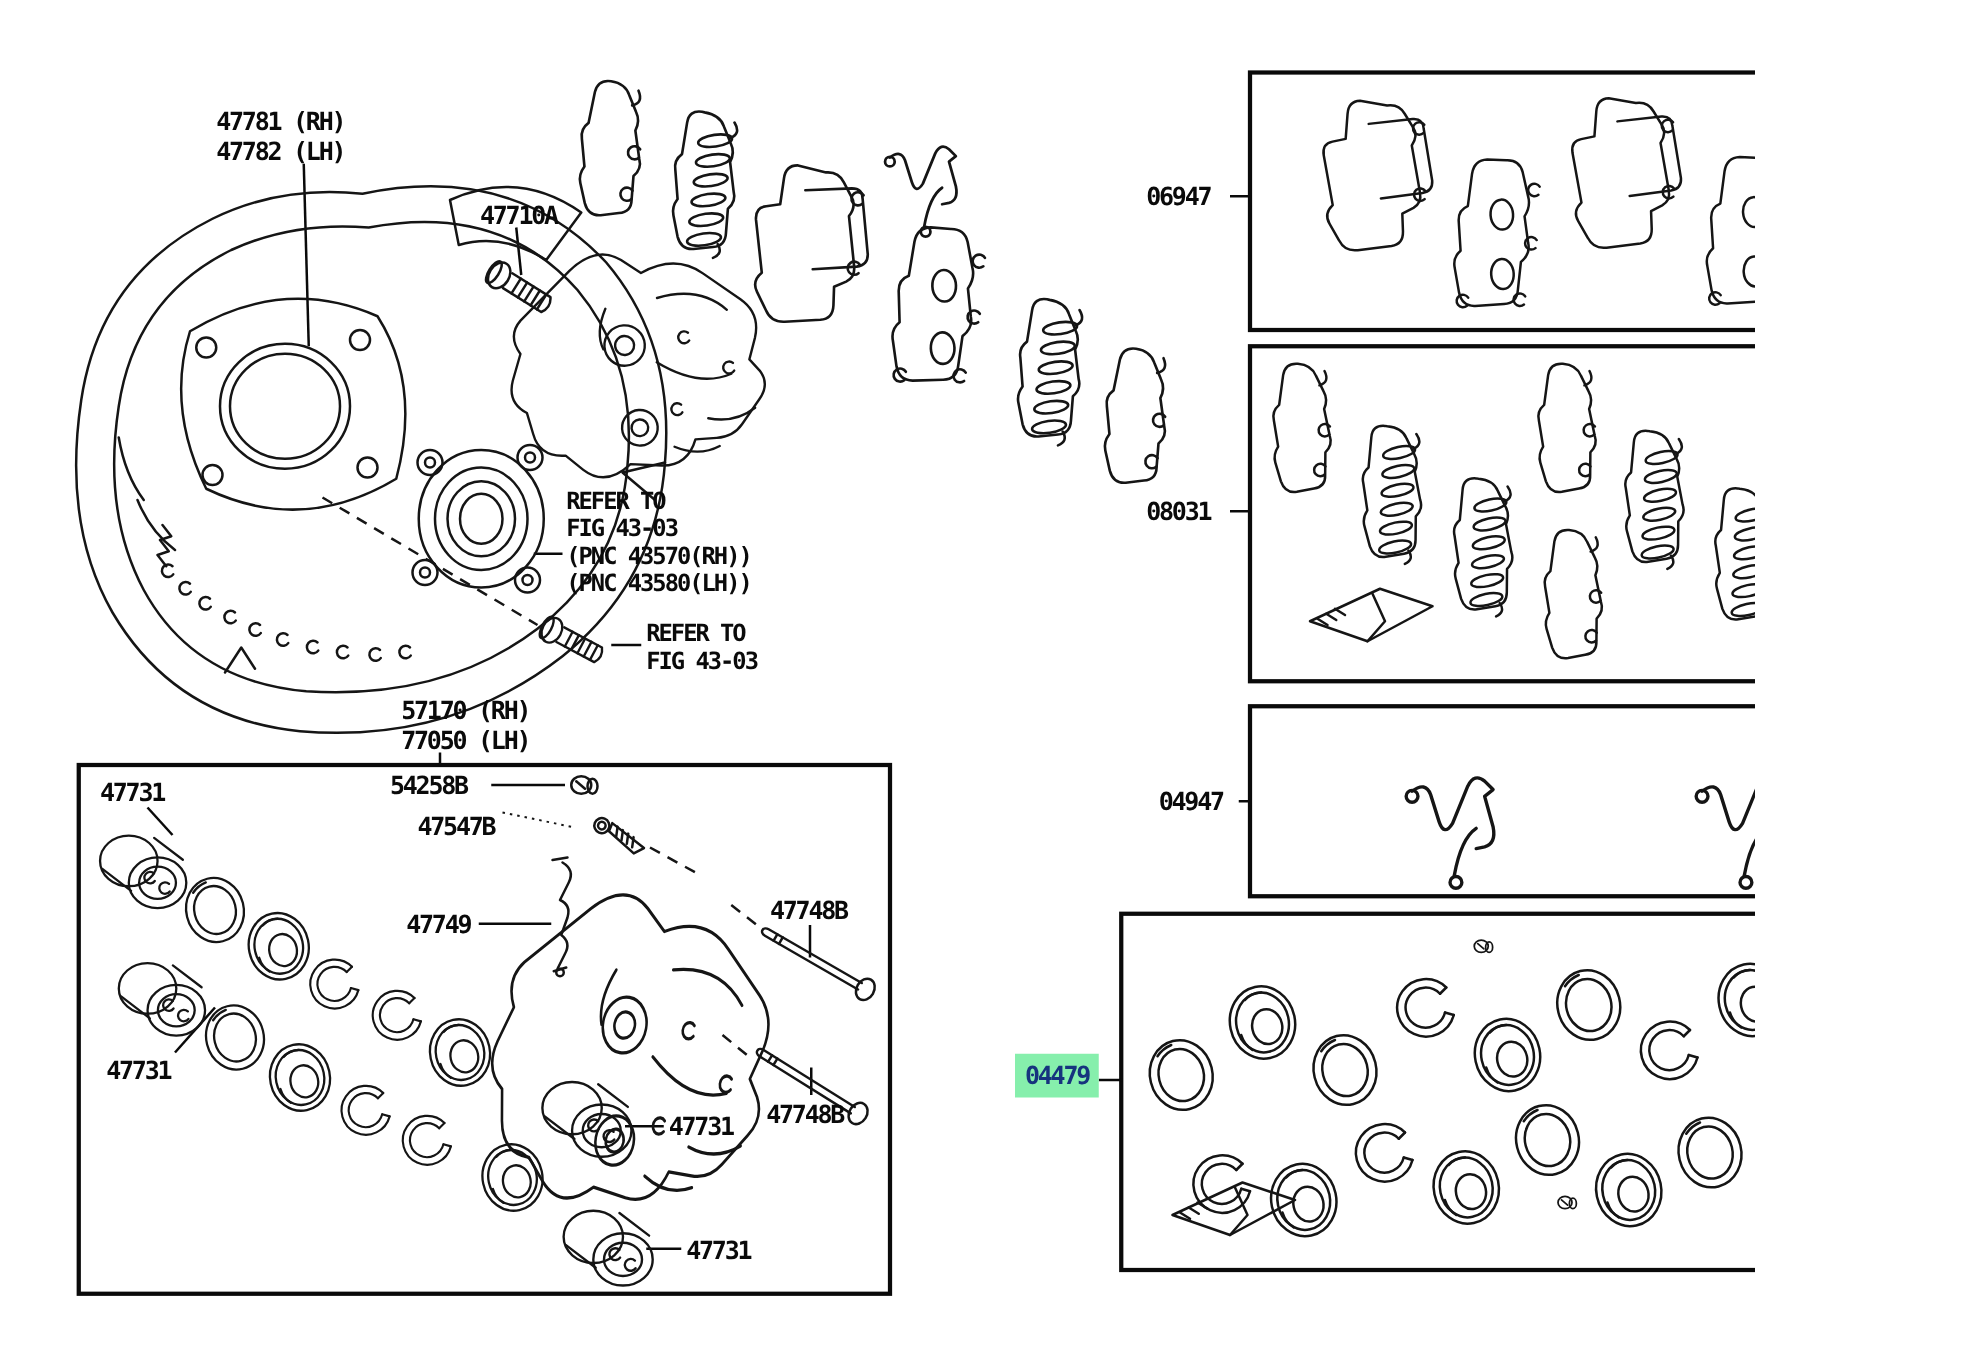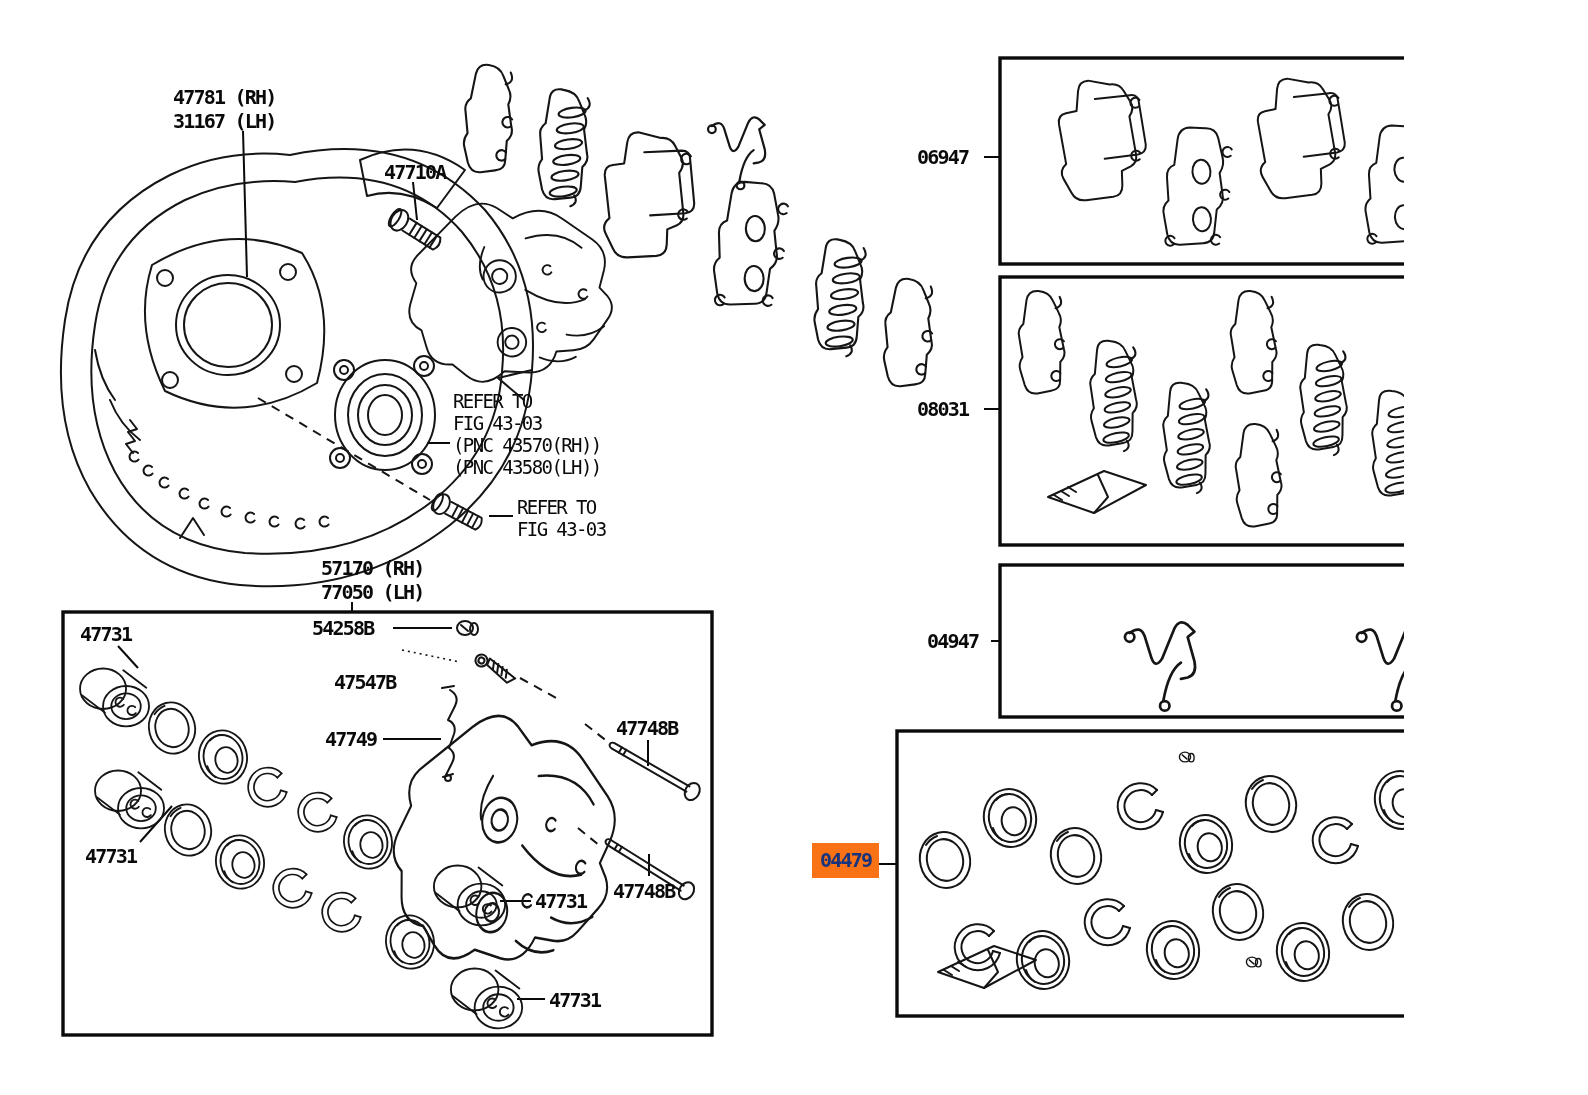--- a/index.html
+++ b/index.html
@@ -6,21 +6,21 @@
   .stage{position:relative;width:1404px;height:1095px;background:#fff;overflow:hidden;
          font-family:"DejaVu Sans Mono","Liberation Mono",monospace;}
   svg.art{position:absolute;left:0;top:0;}
   .lineart{stroke:#151515;fill:none;stroke-width:2;stroke-linecap:round;stroke-linejoin:round;}
   .boxframe{stroke:#0a0a0a;fill:none;stroke-width:3.4;}
   .leader{stroke:#0a0a0a;stroke-width:2;}
   .dashlead{stroke:#151515;stroke-width:2;stroke-dasharray:9 7;fill:none;}
   .dotlead{stroke:#151515;stroke-width:1.6;stroke-dasharray:2 4;fill:none;}
   .lbl{position:absolute;font-weight:bold;font-size:20px;letter-spacing:-1.8px;
        color:#0a0a0a;white-space:pre;line-height:24px;}
-  .note{position:absolute;font-weight:normal;font-size:19px;letter-spacing:-1.6px;
+  .note{position:absolute;font-weight:bold;font-size:19px;letter-spacing:-1.6px;
         color:#0a0a0a;white-space:pre-line;line-height:22px;}
   .hl{padding:5px 8px 6px 8px;}
 </style>
 </head>
 <body>
 
 <div class="stage">
 
 <svg class="art" width="1588" height="1095" viewBox="0 0 1588 1095">
   <defs>
@@ -288,38 +288,38 @@
     <use href="#ringO" transform="translate(1238,912)"></use>
     <use href="#boot" transform="translate(1303,952)"></use>
     <use href="#ringO" transform="translate(1368,922)"></use>
     <use href="#boot" transform="translate(1433,956)"></use>
     <use href="#plug" transform="translate(1252,962) scale(0.7)"></use>
     <use href="#packet" transform="translate(938,950)"></use>
   </g>
 </svg>
 
 <div class="lbl" style="left:173px;top:85px">47781 (RH)</div>
-<div class="lbl" style="left:173px;top:109px">31167 (LH)</div>
+<div class="lbl" style="left:173px;top:109px">47782 (LH)</div>
 <div class="lbl" style="left:384px;top:160px">47710A</div>
 <div class="note" style="left:453px;top:390px">REFER TO
 FIG 43-03
 (PNC 43570(RH))
 (PNC 43580(LH))</div>
 <div class="note" style="left:517px;top:496px">REFER TO
 FIG 43-03</div>
 <div class="lbl" style="left:321px;top:556px">57170 (RH)</div>
 <div class="lbl" style="left:321px;top:580px">77050 (LH)</div>
 <div class="lbl" style="left:312px;top:616px">54258B</div>
-<div class="lbl" style="left:334px;top:670px">47547B</div>
+<div class="lbl" style="left:334px;top:649px">47547B</div>
 <div class="lbl" style="left:80px;top:622px">47731</div>
 <div class="lbl" style="left:85px;top:844px">47731</div>
 <div class="lbl" style="left:535px;top:889px">47731</div>
 <div class="lbl" style="left:549px;top:988px">47731</div>
 <div class="lbl" style="left:325px;top:727px">47749</div>
 <div class="lbl" style="left:616px;top:716px">47748B</div>
 <div class="lbl" style="left:613px;top:879px">47748B</div>
 <div class="lbl" style="left:917px;top:145px">06947</div>
 <div class="lbl" style="left:917px;top:397px">08031</div>
 <div class="lbl" style="left:927px;top:629px">04947</div>
-<div class="lbl hl" style="left: 812px; top: 843px; background: #f97316; color: rgb(22, 51, 126);">04479</div>
+<div class="lbl hl" style="left: 812px; top: 843px; background: #86efac; color: rgb(22, 51, 126);">04479</div>
 <div class="lbl" style="left:1461px;top:1034px">476260C</div>
 
 </div>
 
 </body></html>

